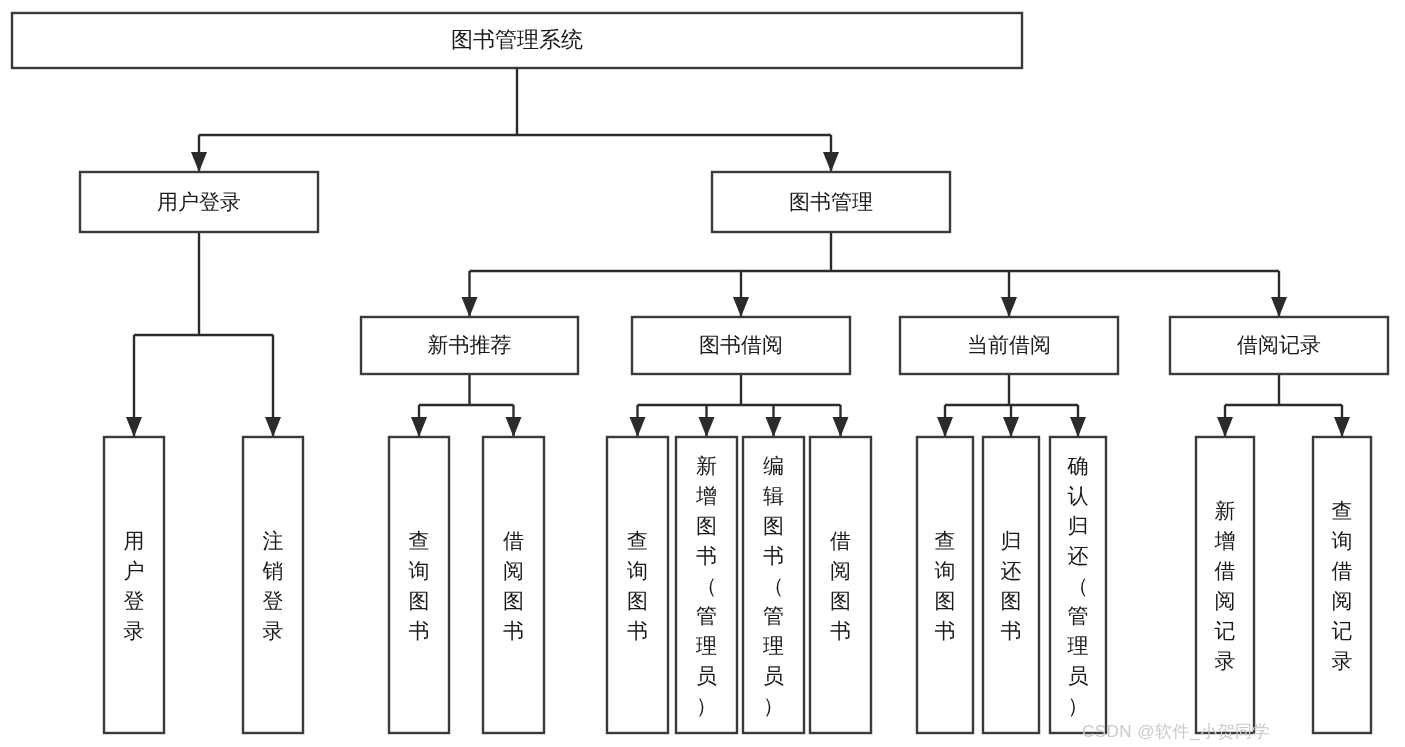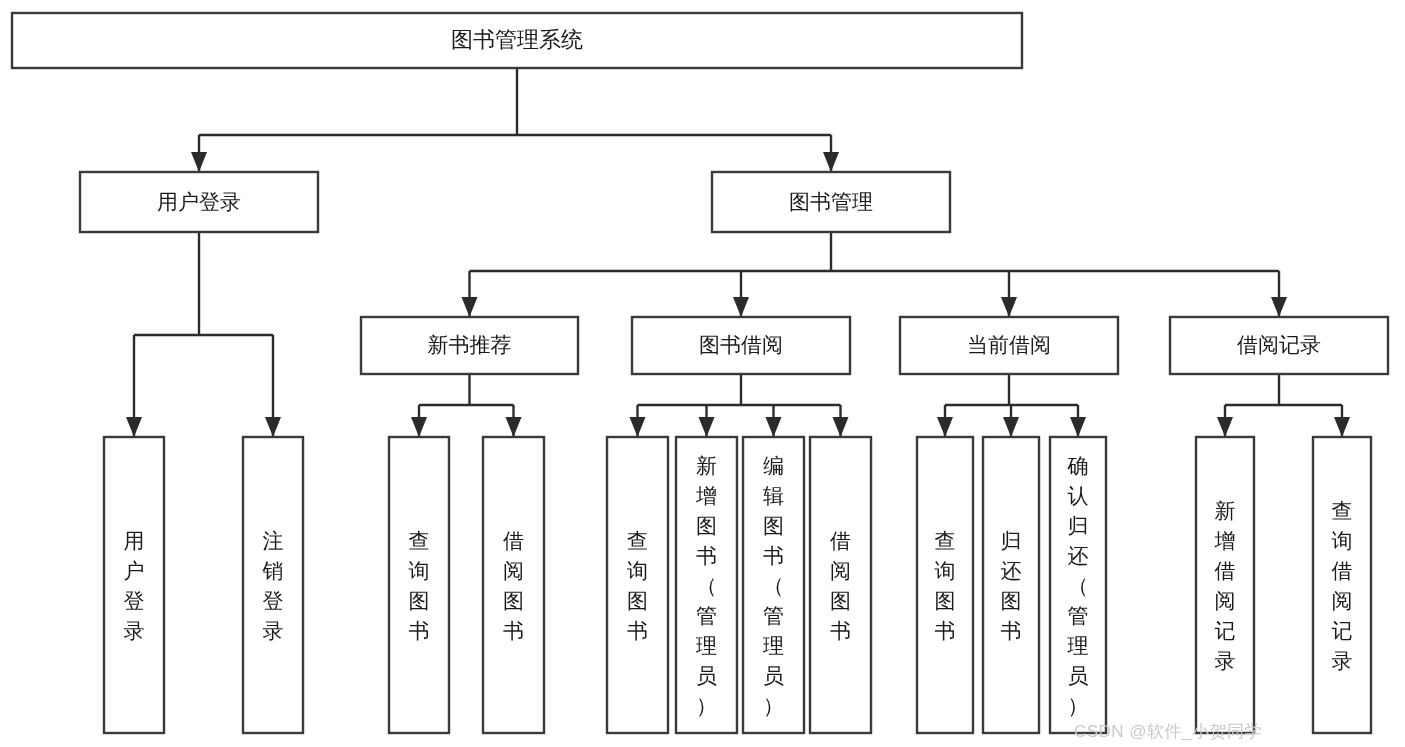--- a/index.html
+++ b/index.html
@@ -47,21 +47,21 @@
     stroke: #2b2b2b;
     stroke-width: 2.4;
     fill: none;
   }
   .arrow-head {
     fill: #2b2b2b;
     stroke: none;
   }
   .watermark {
     position: absolute;
-    right: 8px;
+    right: 0;
     bottom: 4px;
     color: #c9c9c9;
     font-size: 17px;
     font-family: "Liberation Sans", "DejaVu Sans", sans-serif;
     letter-spacing: 0.5px;
     white-space: nowrap;
     pointer-events: none;
   }
 </style>
 </head>

